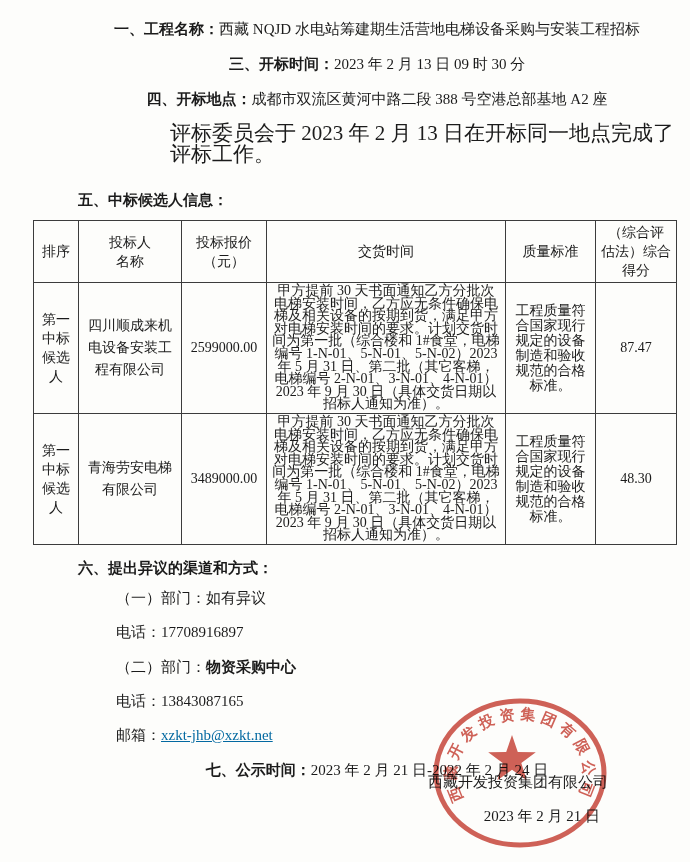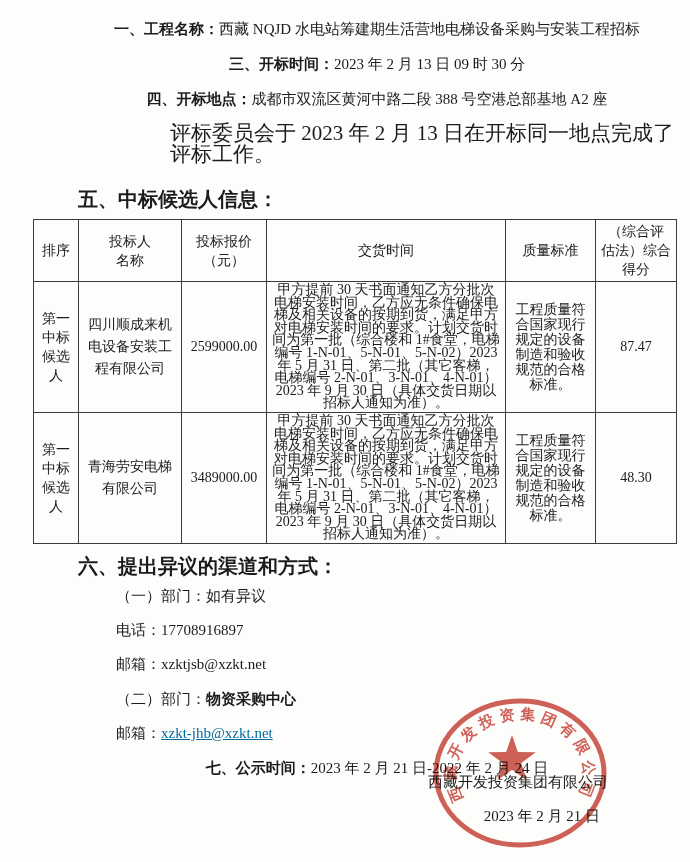--- a/index.html
+++ b/index.html
@@ -13,21 +13,21 @@
     box-sizing:border-box;
     padding:18px 14px 0 33px;
   }
   .lbl{
     font-family:"Liberation Sans","DejaVu Sans",sans-serif;
     font-weight:700;
   }
   .item{margin:0 0 13px 0;padding-left:45px;font-size:15px;line-height:21px;text-align:center;}
   .item .val{font-size:15px;}
   .indent-line{margin:0 0 24px 0;padding-left:137px;font-size:21px;line-height:21px;}
-  .sec-head{margin:0 0 9px 0;padding-left:45px;font-size:20px;line-height:21px;}
+  .sec-head{margin:0 0 9px 0;padding-left:45px;font-size:15px;line-height:21px;}
 
   table.bid{
     width:643px;
     border-collapse:collapse;
     table-layout:fixed;
     margin:0 0 12px 0;
   }
   table.bid th, table.bid td{
     border:1px solid #3c3c3c;
     padding:2px 4px;
@@ -126,23 +126,23 @@
       <td class="score">48.30</td>
     </tr>
   </tbody>
     </table>
 
   <p class="sec-head"><span class="lbl">六、</span><span class="lbl">提出异议的渠道和方式：</span></p>
 
 
   <p class="contact-line"><span>（一）部门：</span><span>如有异议</span></p>
   <p class="contact-line"><span>电话：</span><span>17708916897</span></p>
-  <p class="contact-line"><span>邮箱：</span><span>xzktjsb@xzkt.net</span></p>
 
   <p class="contact-line"><span>（二）部门：</span><span class="bold-dept">物资采购中心</span></p>
+  <p class="contact-line"><span>电话：</span><span>13843087165</span></p>
   <p class="contact-line"><span>邮箱：</span><a class="email-link">xzkt-jhb@xzkt.net</a></p>
 
   <p class="item"><span class="lbl">七、</span><span class="lbl">公示时间：</span><span class="val">2023 年 2 月 21 日-2022 年 2 月 24 日</span></p>
 
   <div class="signature">
     <div class="sig-company">西藏开发投资集团有限公司</div>
     <div class="sig-date">2023 年 2 月 21 日</div>
   </div>
 
   <svg class="stamp" viewBox="0 0 200 174" xmlns="http://www.w3.org/2000/svg">

